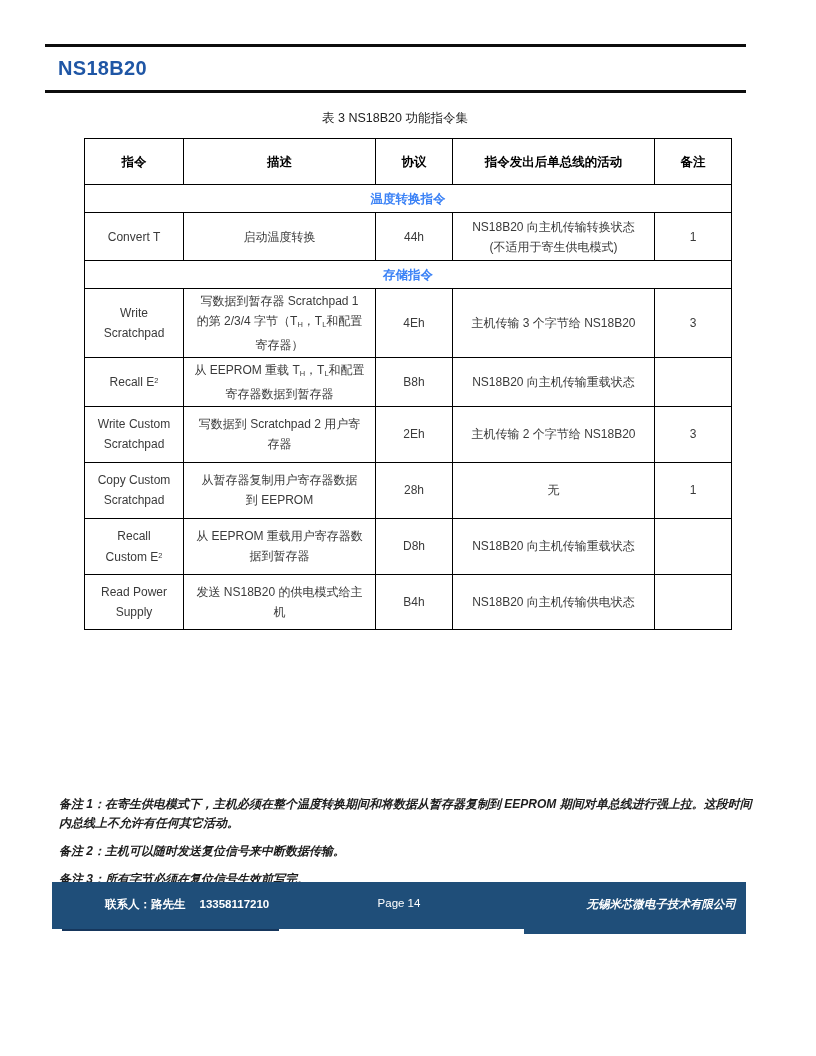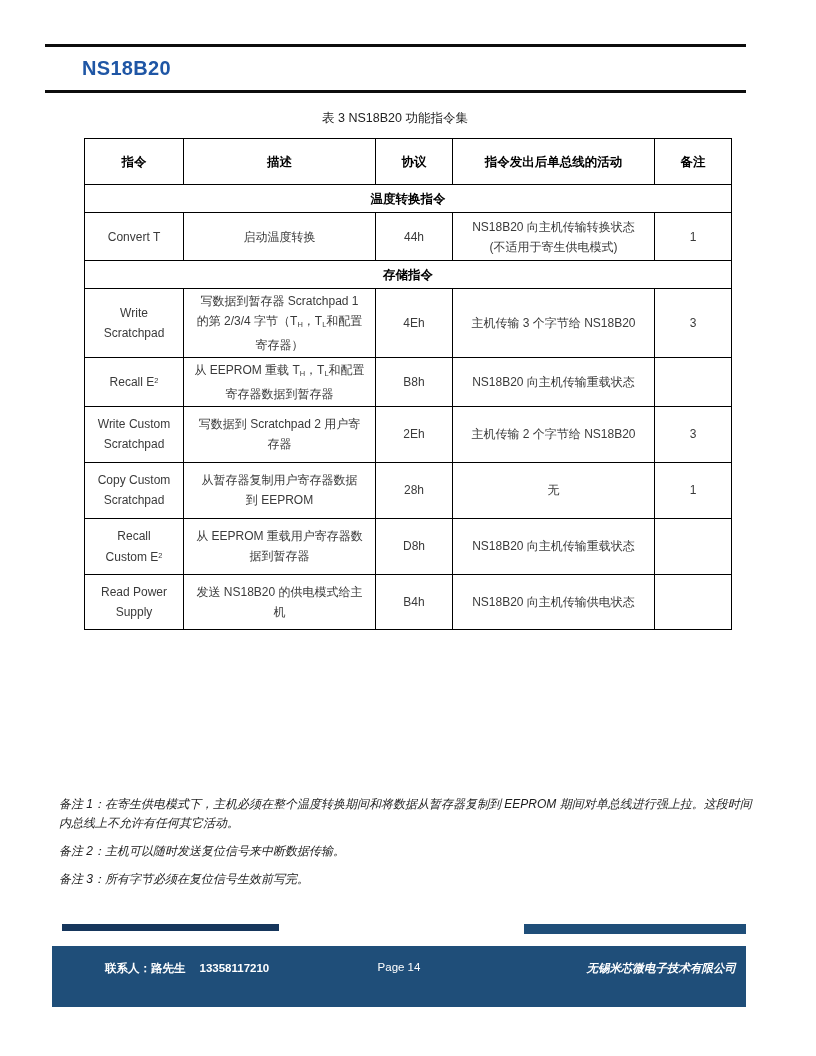--- a/index.html
+++ b/index.html
@@ -13,68 +13,67 @@
     color:#333;
     overflow:hidden;
   }
   .rule { position:absolute; left:45px; width:701px; background:#0d0d0d; }
   .rule-top { top:44px; height:3px; }
   .rule-bottom { top:90px; height:3px; }
   .product-title {
     position:absolute; left:58px; top:57px;
     font-size:20px; font-weight:bold; color:#1f56a5;
     letter-spacing:0.3px;
-    margin-left:24px;
   }
   .table-caption {
     position:absolute; top:110px; left:0; width:790px;
     text-align:center; font-size:12.5px; color:#222;
   }
   .cmd-table-wrap { position:absolute; left:84px; top:138px; }
   table.cmd-table {
     border-collapse:collapse; table-layout:fixed; width:647px;
     font-size:12px; color:#3a3a3a;
   }
   table.cmd-table td, table.cmd-table th {
     border:1px solid #000;
     text-align:center; vertical-align:middle;
     padding:2px 1px;
     white-space:pre-line;
     line-height:20px;
     font-weight:normal;
   }
   table.cmd-table th { font-weight:bold; color:#000; font-size:12.5px; }
-  tr.section-row td { font-weight:bold; color:#000000; font-size:12.5px; }
+  tr.section-row td { font-weight:bold; color:#3b82f6; font-size:12.5px; }
   td.cell-command { line-height:28px;margin-top:40px; }
   td.cell-protocol { }
   .rh46{height:46px}.rh28{height:28px}.rh48{height:48px}.rh58{height:58px}
   .rh62{height:62px}.rh54{height:54px}.rh57{height:57px}.rh56{height:56px}.rh55{height:55px}
   sub { font-size:0.62em; vertical-align:-0.25em; }
   sup { font-size:0.62em; vertical-align:0.45em; }
   .proto-rel { position:relative; display:inline-block; }
   .proto-mark {
     position:absolute; top:-9px; left:-2px;
     font-size:13px; color:#8a8a8a; line-height:10px;
   }
   .footnotes {
     position:absolute; left:59px; top:795px; width:702px;
     font-size:12px; font-style:italic; color:#1c1c1c;
     line-height:19px;
   }
-  .footnotes p { margin-bottom:9px; white-space:pre-line; }
+  .footnotes p { margin-bottom:9px; white-space:pre-line;font-weight:bold; }
   .footer-strip-left {
     position:absolute; left:62px; top:924px; width:217px; height:7px;
     background:#16365c;
   }
   .footer-raised-right {
     position:absolute; left:524px; top:924px; width:222px; height:10px;
     background:#1f4e79;
   }
   .footer-bar {
-    position:absolute; left:52px; top:946px; width:694px; height:61px;
+    position:absolute; left:52px; top:882px; width:694px; height:47px;
     background:#1f4e79; color:#ffffff; font-size:11.5px; font-weight:bold;
   }
   .footer-bar .f-left  { position:absolute; left:53px;  top:15px; }
   .footer-bar .f-left .phone { margin-left:14px; }
   .footer-bar .f-center{ position:absolute; left:50%; top:15px; transform:translateX(-50%); font-weight:normal; }
   .footer-bar .f-right { position:absolute; right:10px; top:15px;font-style:italic; }
 </style>
 </head>
 <body>
 

